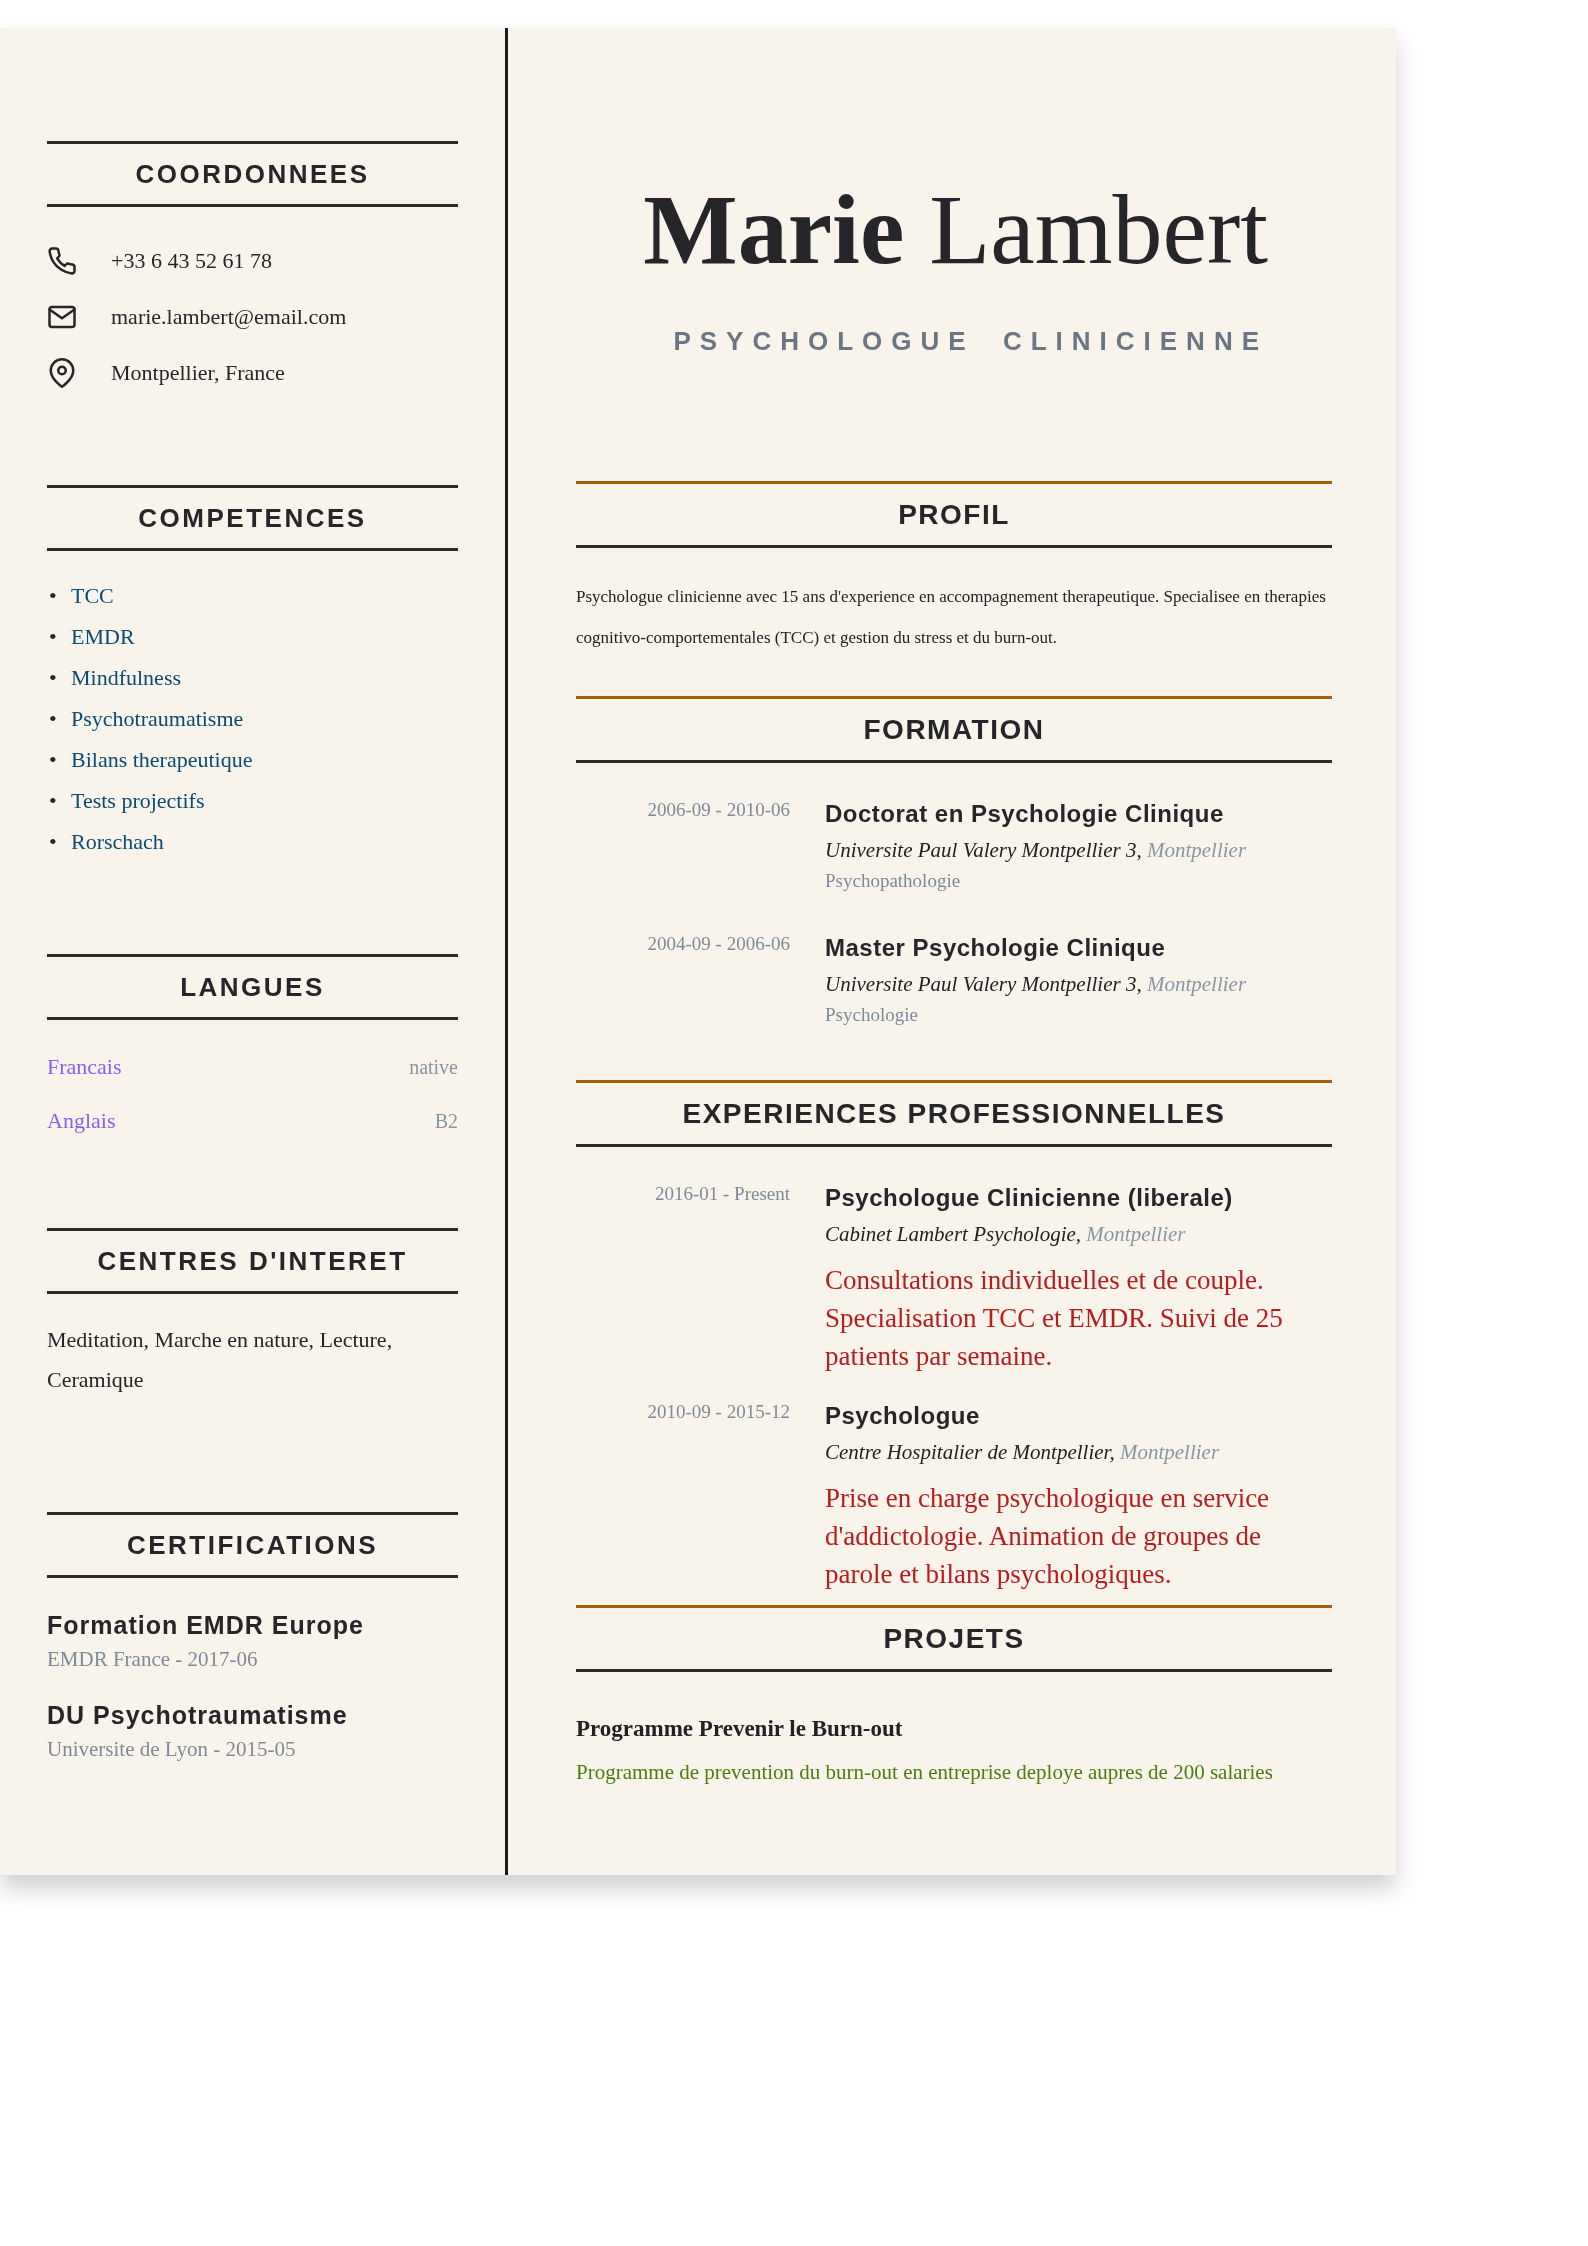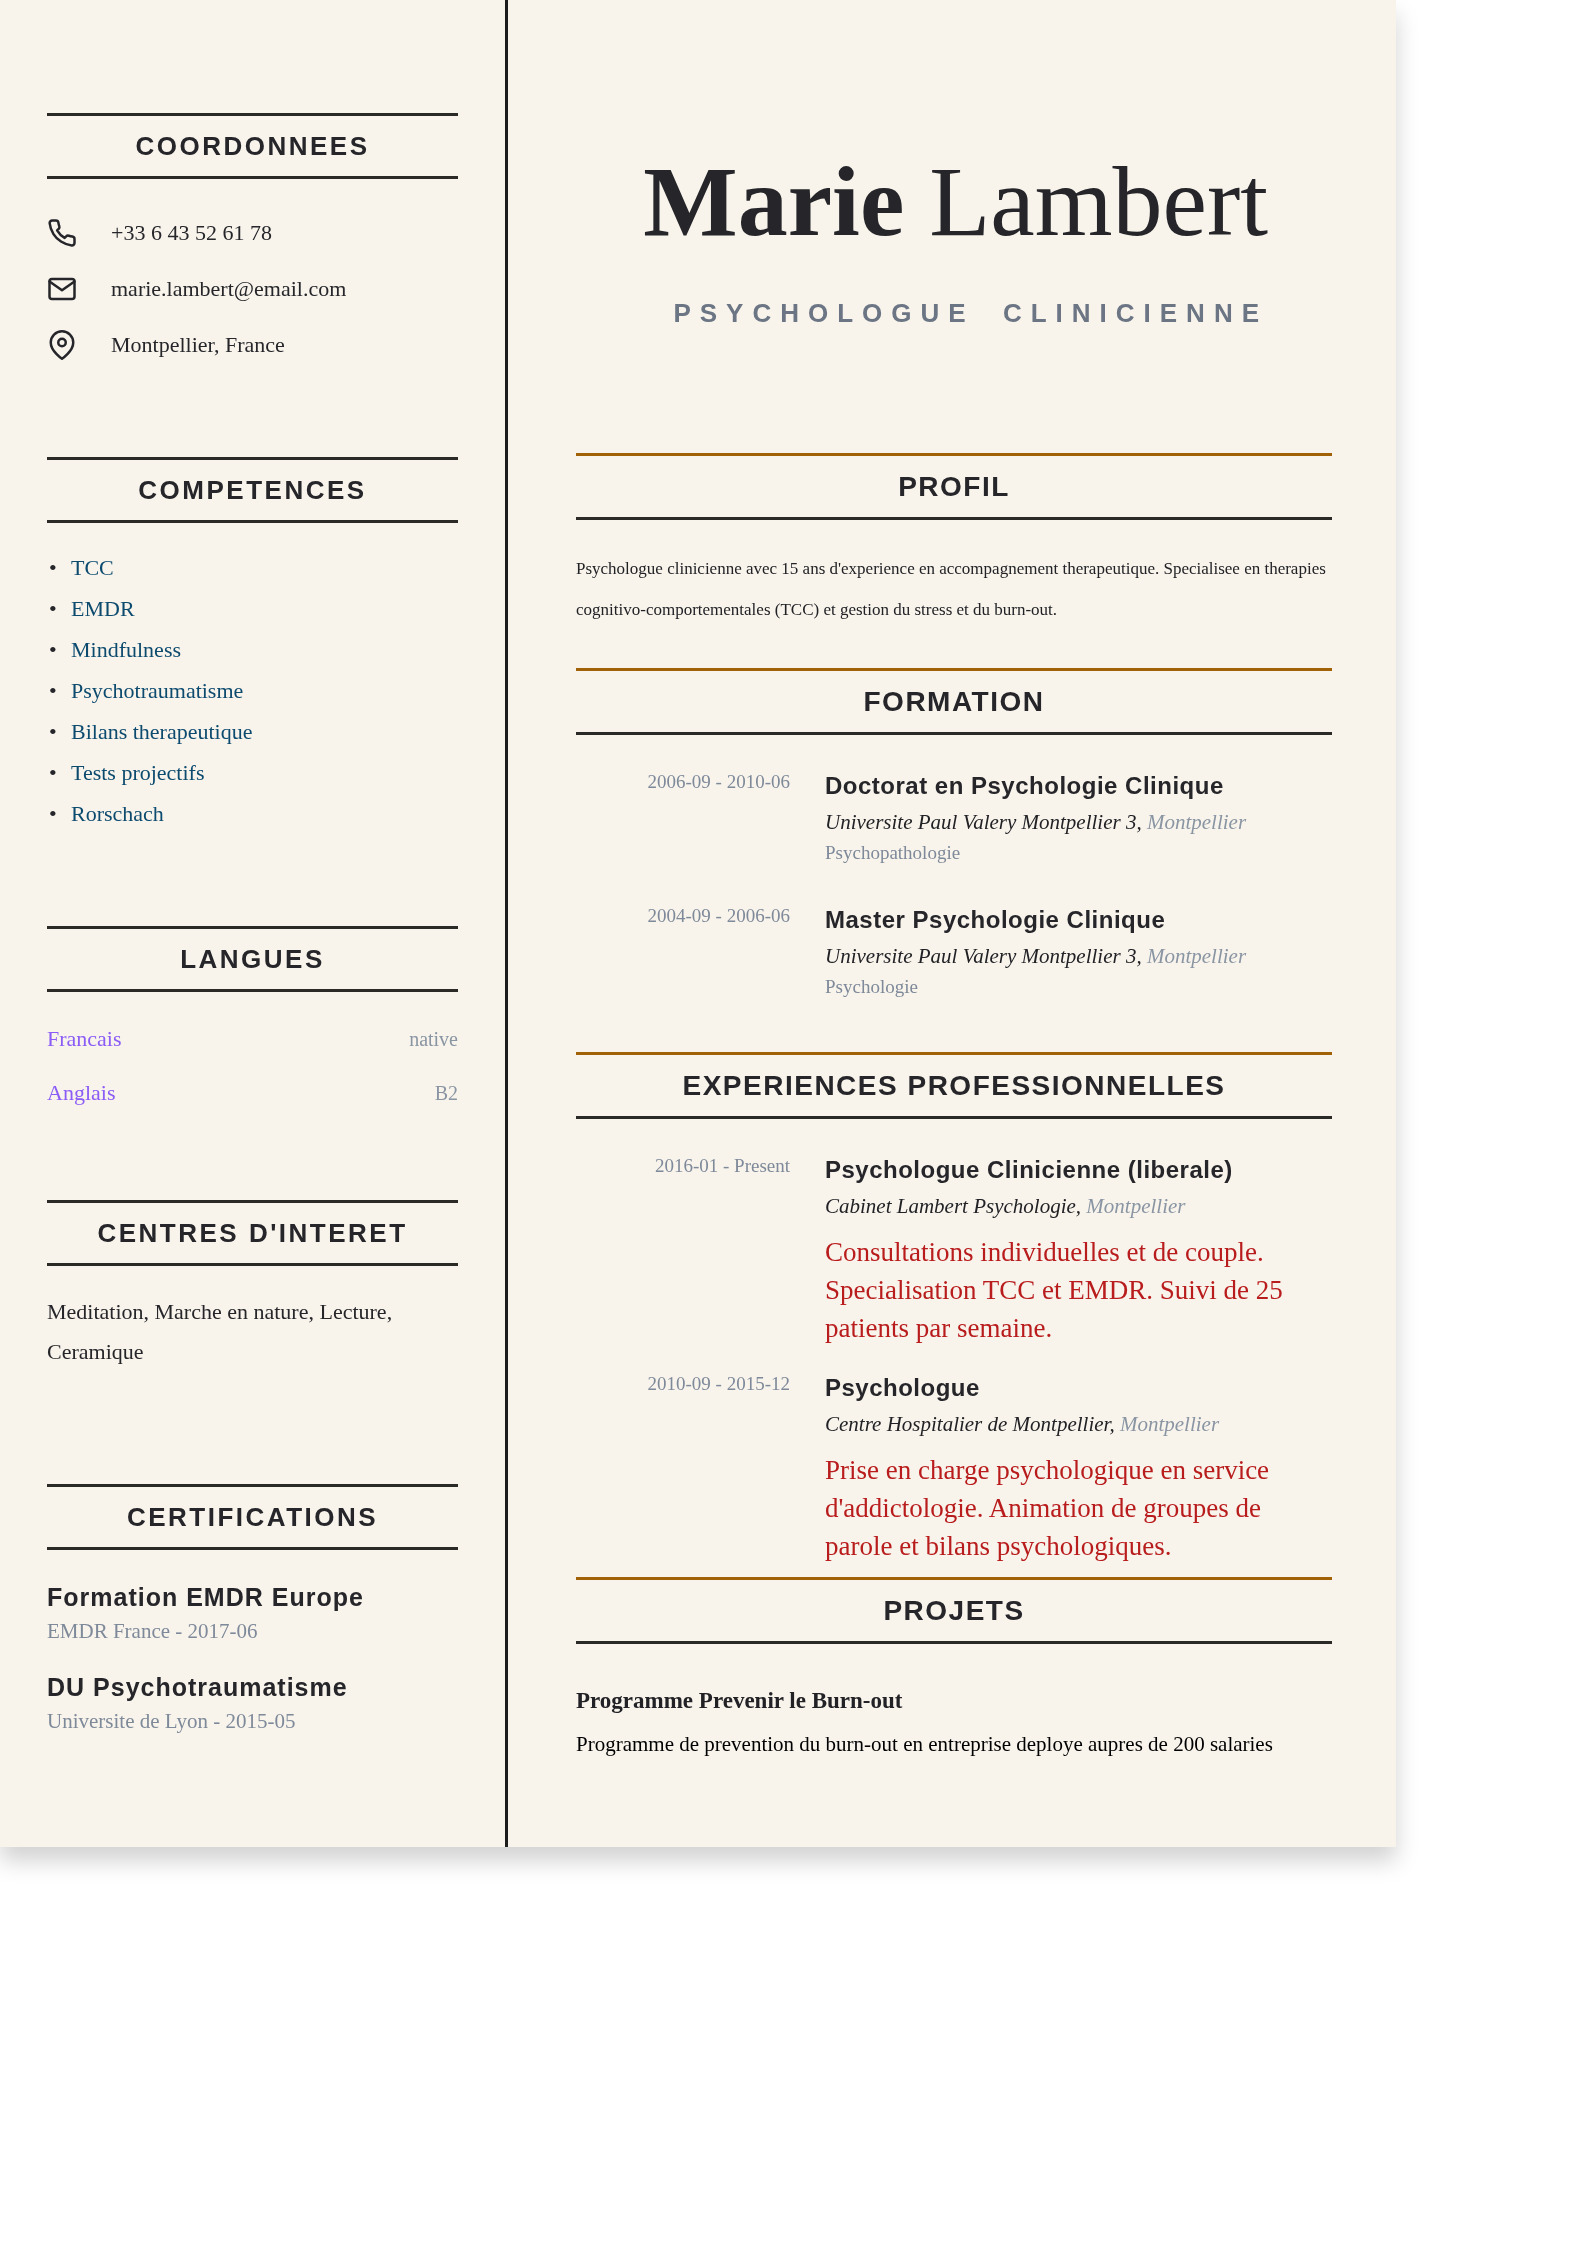--- a/index.html
+++ b/index.html
@@ -4,20 +4,21 @@
 <style>
   * { margin:0; padding:0; box-sizing:border-box; }
   html,body { background:#ffffff; }
   body { width:1588px; height:2246px; font-family:"Liberation Serif", serif; }
 
   .page{
     position:relative; width:1396px; height:1847px;
     background:#f8f4ec;
     display:flex;
     box-shadow:0 14px 22px rgba(0,0,0,.18);
+    margin-top:28px;
   }
 
   
   .sidebar{
     width:508px; flex:none; height:100%;
     border-right:3px solid #1c1c1c;
     padding:0 47px;
   }
   .side-title{
     border-top:3px solid #2b2a26; border-bottom:3px solid #2b2a26;
@@ -99,21 +100,21 @@
   .muted{ color:#8a95a3; }
   .entry-field{ margin-top:6px; font-size:19px; line-height:24px; color:#7e8999; }
   .entry-desc{ margin-top:14px; font-size:27px; line-height:38px; color:#b91c1c; }
 
   .sec-experiences .main-title{ margin-top:53px; }
   .sec-experiences .entry + .entry{ margin-top:26px; }
 
   .sec-projets .main-title{ margin-top:12px; }
   .project{ margin-top:42px; }
   .project-name{ font-size:23px; line-height:30px; font-weight:700; color:#222226; }
-  .project-desc{ margin-top:14px; font-size:21px; line-height:28px; color:#000000; }
+  .project-desc{ margin-top:14px; font-size:21px; line-height:28px; color:#4d7c0f; }
 </style>
 </head>
 <body>
 
 <div class="page">
 
   <aside class="sidebar">
 
     <section class="sec-coordonnees">
       <h2 class="side-title">COORDONNEES</h2>

